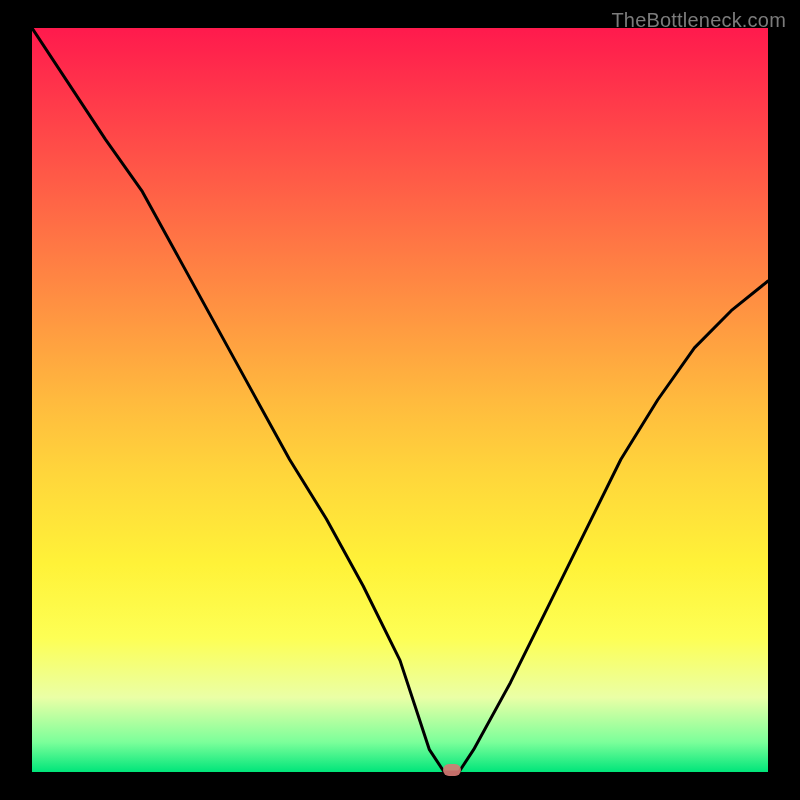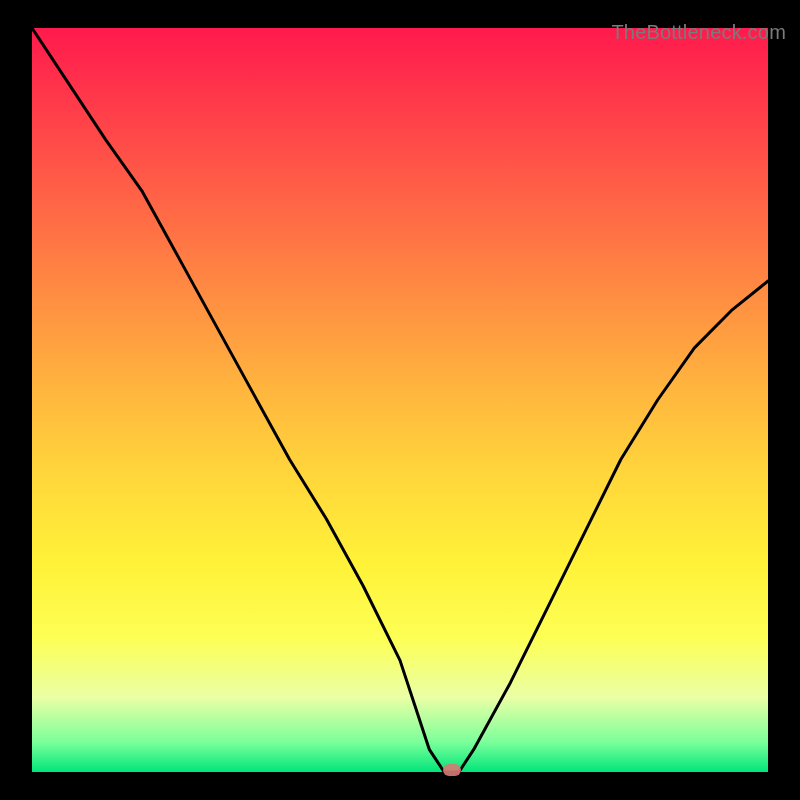--- a/index.html
+++ b/index.html
@@ -12,21 +12,21 @@
     font-family: Arial, Helvetica, sans-serif;
   }
   .frame {
     position: relative;
     width: 800px;
     height: 800px;
     background: #000;
   }
   .watermark {
     position: absolute;
-    top: 21px;
+    top: 9px;
     right: 14px;
     color: #7b7b7b;
     font-size: 20px;
     font-weight: 500;
     letter-spacing: 0.2px;
     z-index: 3;
     margin-left: 16px;
   }
   .plot-area {
     position: absolute;

